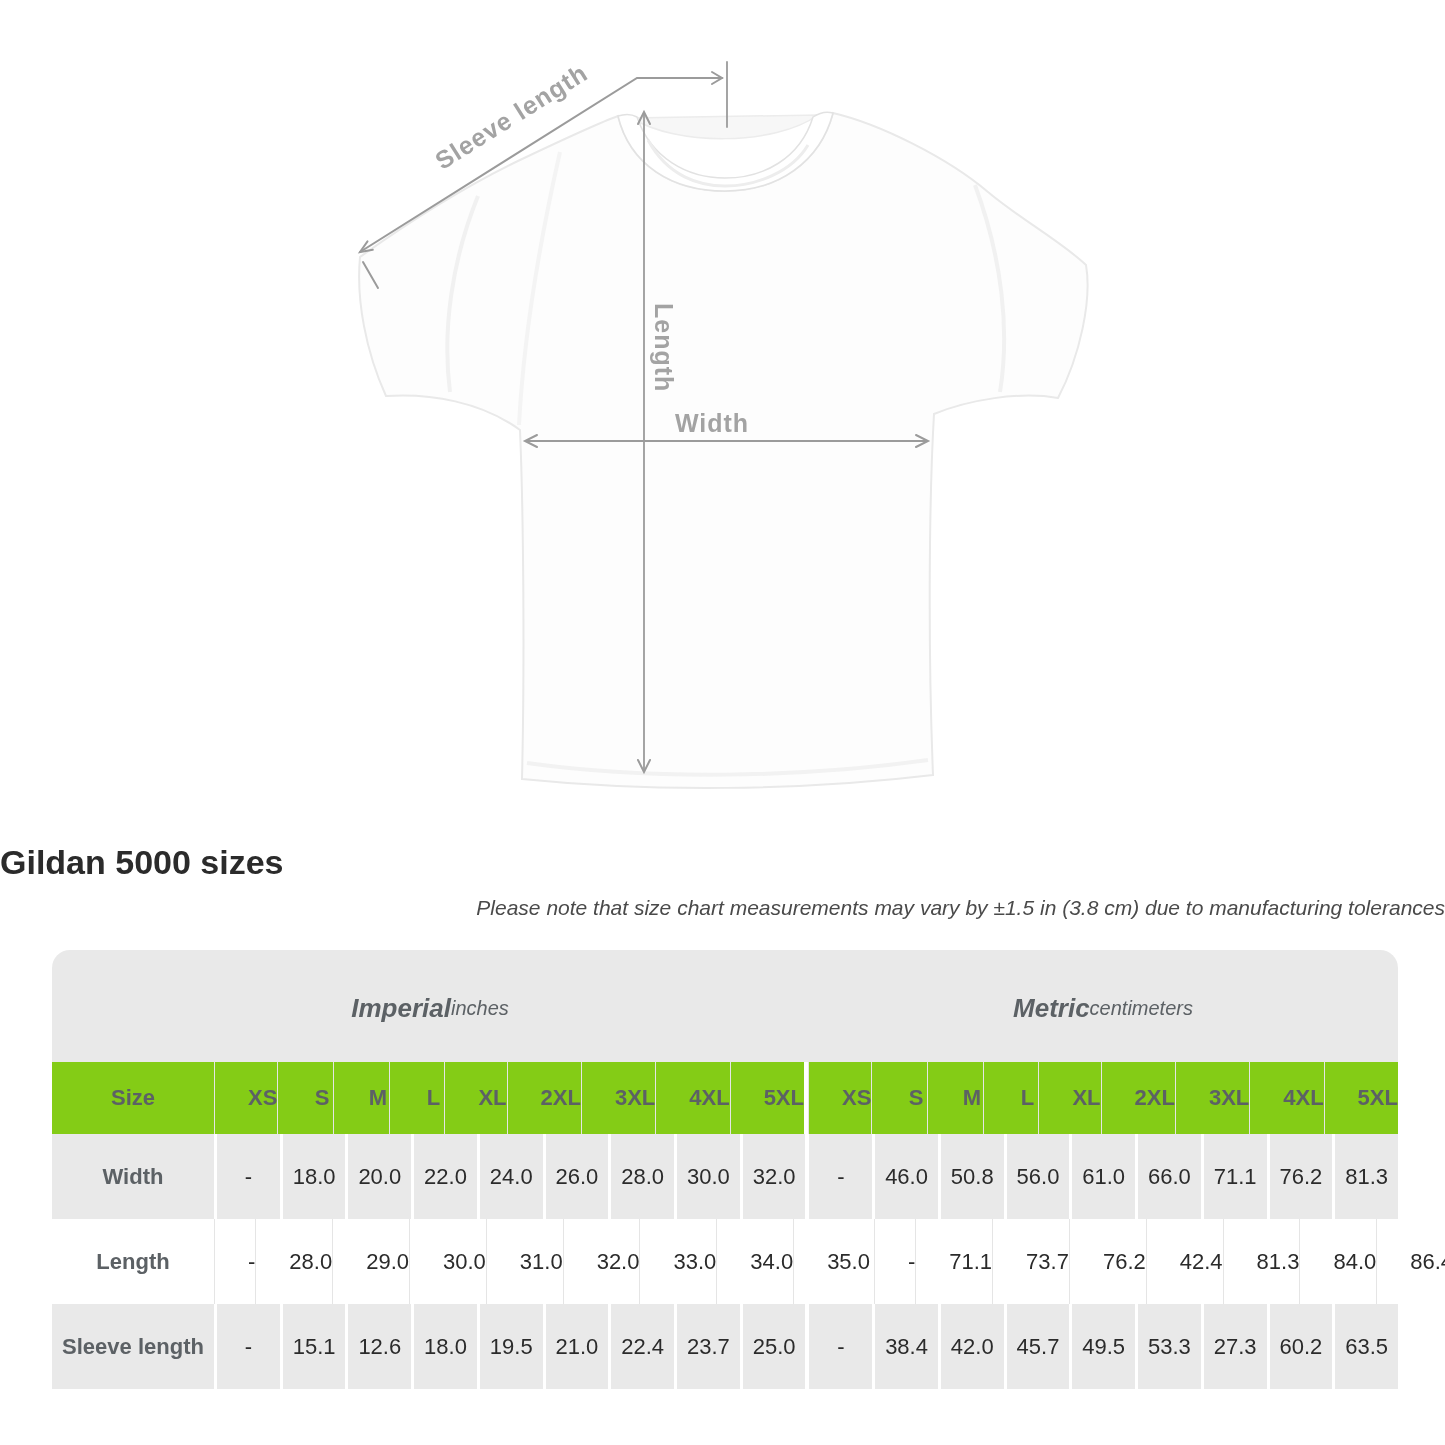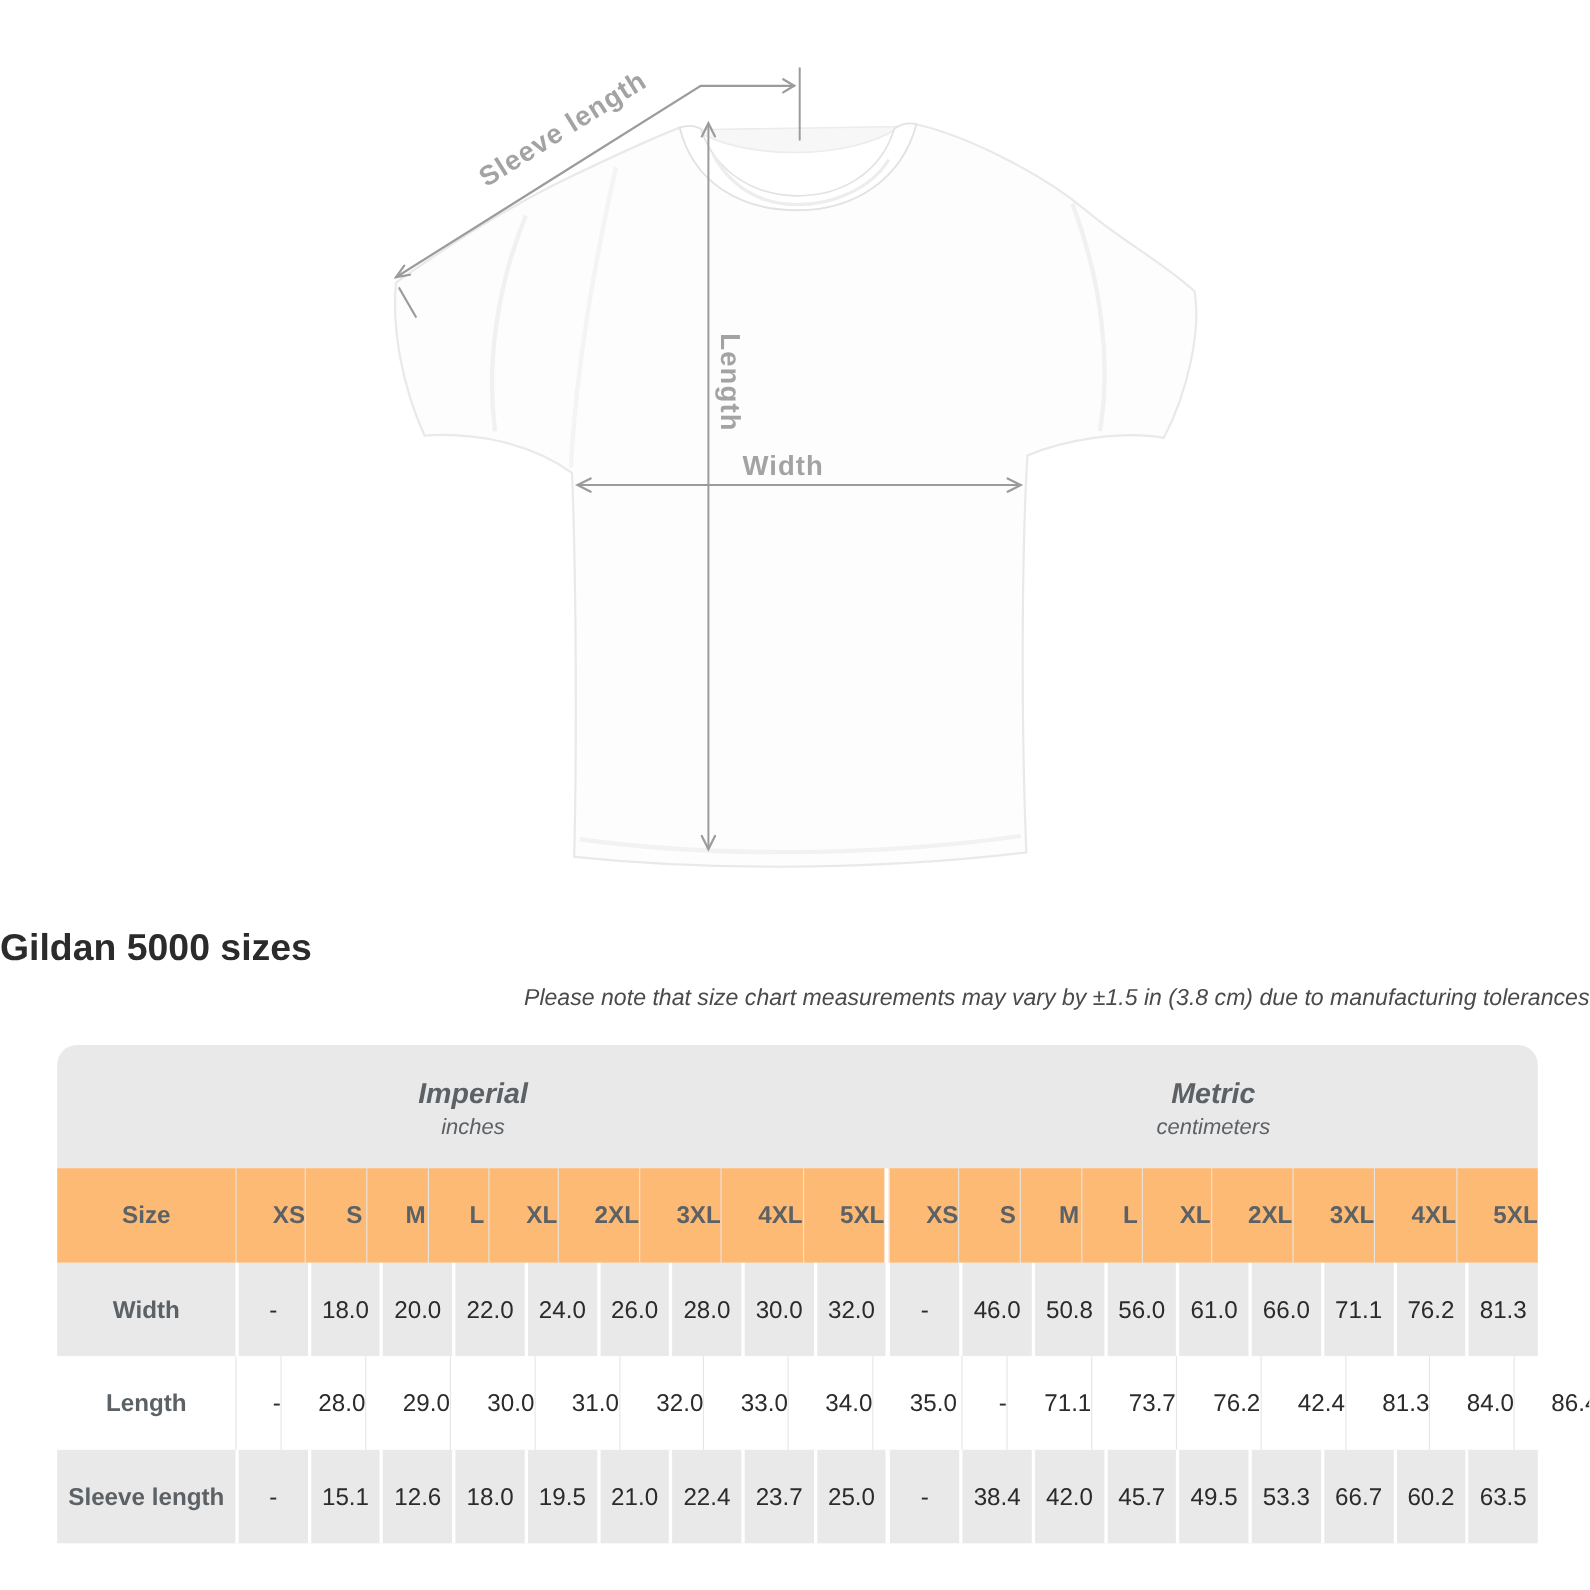--- a/index.html
+++ b/index.html
@@ -20,26 +20,26 @@
     font-size:21px;font-style:italic;color:#4a4a4a;
   }
   
   .size-table{
     position:absolute;left:52px;top:950px;width:1346px;height:453px;
   }
   .band{
     display:flex;height:112px;background:#e9e9e9;
     border-top-left-radius:18px;border-top-right-radius:18px;
   }
-  .band-section{width:756px;display:flex;flex-direction:column;align-items:center;justify-content:center;padding-top:4px;box-sizing:border-box;}
+  .band-section{width:756px;display:flex;flex-direction:row;align-items:center;justify-content:center;padding-top:4px;box-sizing:border-box;}
   .band-section.metric{width:auto;flex:1;}
   .band-title{font-size:26px;font-weight:bold;font-style:italic;color:#5c6165;line-height:34px;}
   .band-unit{font-size:20px;font-style:italic;color:#5c6165;line-height:28px;}
   .trow{display:flex;width:100%;}
-  .trow.header-row{height:86px;background:#fdba74;}
+  .trow.header-row{height:72px;background:#84cc16;}
   .trow.r-gray{height:85px;background:#e9e9e9;}
   .trow.r-white{height:85px;background:#ffffff;}
   .cell-label{
     width:162px;box-sizing:border-box;display:flex;align-items:center;justify-content:center;
     font-size:22px;font-weight:bold;color:#5c6165;flex:none;
   }
   .cell{
     flex:1;display:flex;align-items:center;justify-content:center;box-sizing:border-box;
     font-size:22px;color:#2b2b2b;
   }
@@ -207,20 +207,20 @@
           <div class="cell">22.4</div>
           <div class="cell">23.7</div>
           <div class="cell">25.0</div>
           <div class="group-gap"></div>
           <div class="cell">-</div>
           <div class="cell">38.4</div>
           <div class="cell">42.0</div>
           <div class="cell">45.7</div>
           <div class="cell">49.5</div>
           <div class="cell">53.3</div>
-          <div class="cell">66.7</div>
+          <div class="cell">27.3</div>
           <div class="cell">60.2</div>
           <div class="cell">63.5</div>
         </div>
       </div>
   </div>
 
 </div>
 
 </body></html>

